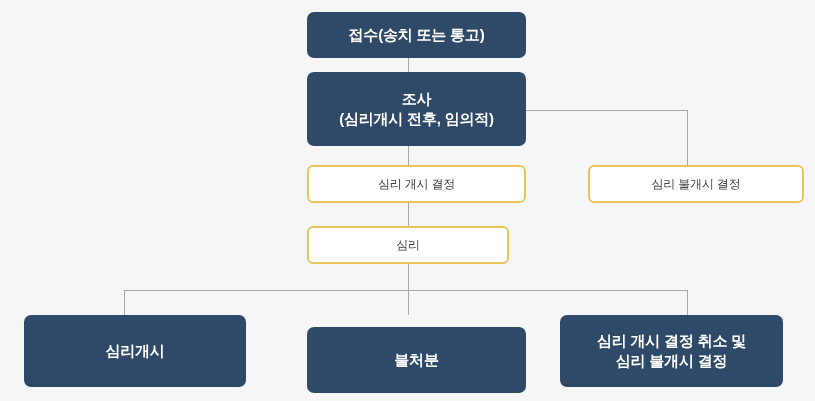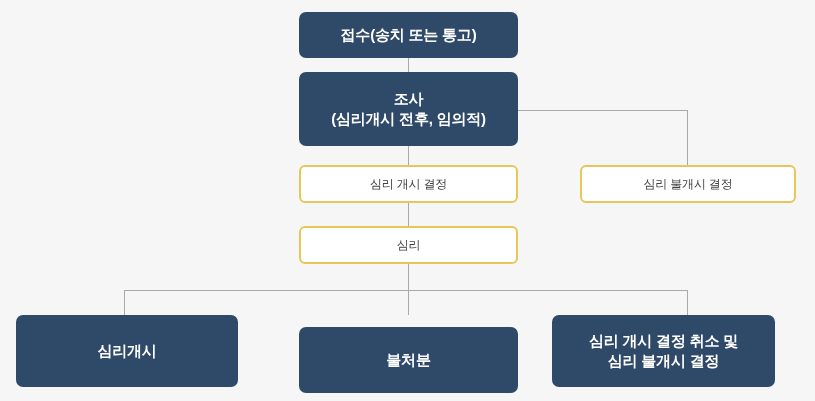--- a/index.html
+++ b/index.html
@@ -32,20 +32,21 @@
   .node {
     position: absolute;
     box-sizing: border-box;
     display: flex;
     align-items: center;
     justify-content: center;
     text-align: center;
     z-index: 2;
     border-radius: 7px;
     line-height: 1.35;
+    margin-left: 8px;
   }
   .node .label {
     display: block;
     white-space: pre-line;
   }
 
   .node.filled {
     background: #2f4a68;
     color: #ffffff;
     font-weight: bold;
@@ -60,21 +61,21 @@
     font-size: 12px;
     letter-spacing: -0.2px;
     border-radius: 6px;
   }
 
   
   #node-acceptance      { left: 299px; top:  12px; width: 219px; height:  46px; }
   #node-investigation   { left: 299px; top:  72px; width: 219px; height:  74px; }
   #node-hearing-open    { left: 299px; top: 165px; width: 219px; height:  38px; }
   #node-hearing-nonopen { left: 580px; top: 165px; width: 216px; height:  38px; }
-  #node-hearing         { left: 299px; top: 226px; width: 219px; height:  38px; }
+  #node-hearing         { left: 299px; top: 226px; width: 202px; height:  38px; }
   #node-protective      { left:  16px; top: 315px; width: 222px; height:  72px; }
   #node-no-disposition  { left: 299px; top: 327px; width: 219px; height:  66px; }
   #node-cancel-nonopen  { left: 552px; top: 315px; width: 223px; height:  72px; }
 
   
   
   #conn-accept-invest  { left: 408px; top:  58px; height: 14px; }
   
   #conn-invest-open    { left: 408px; top: 146px; height: 19px; }
   

